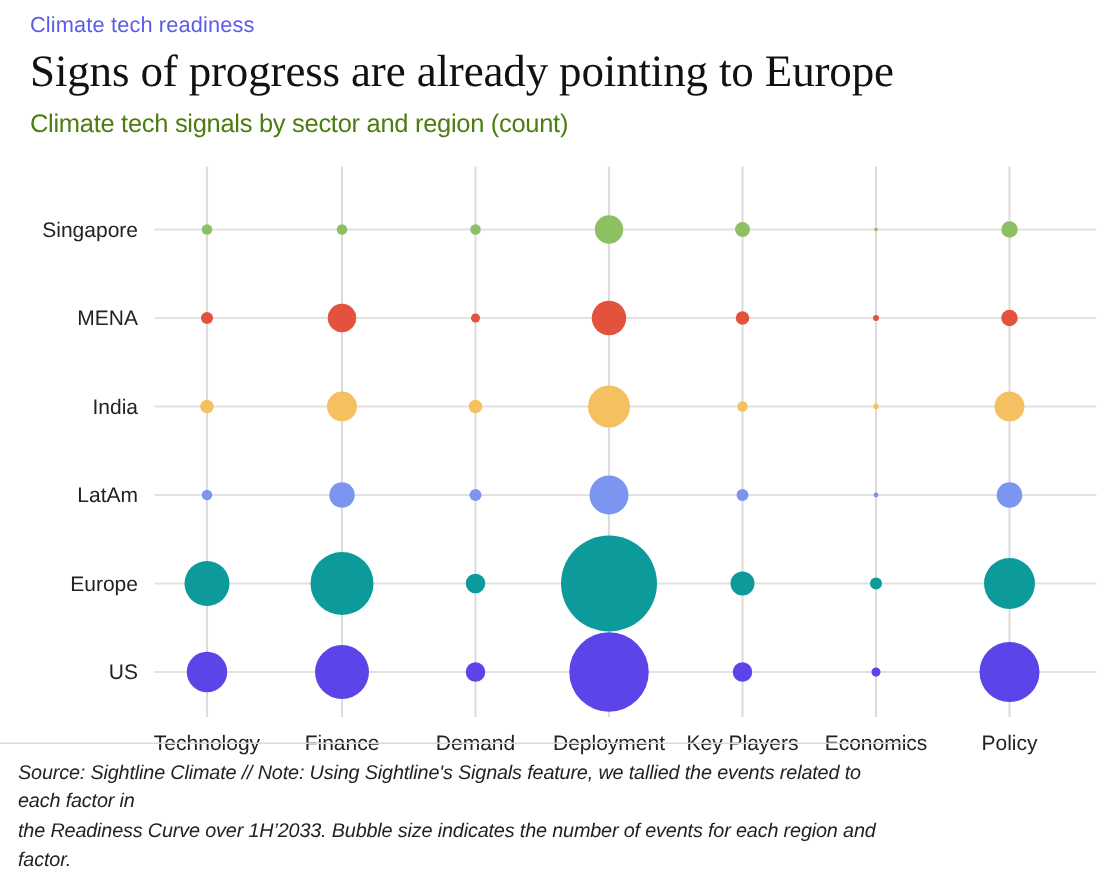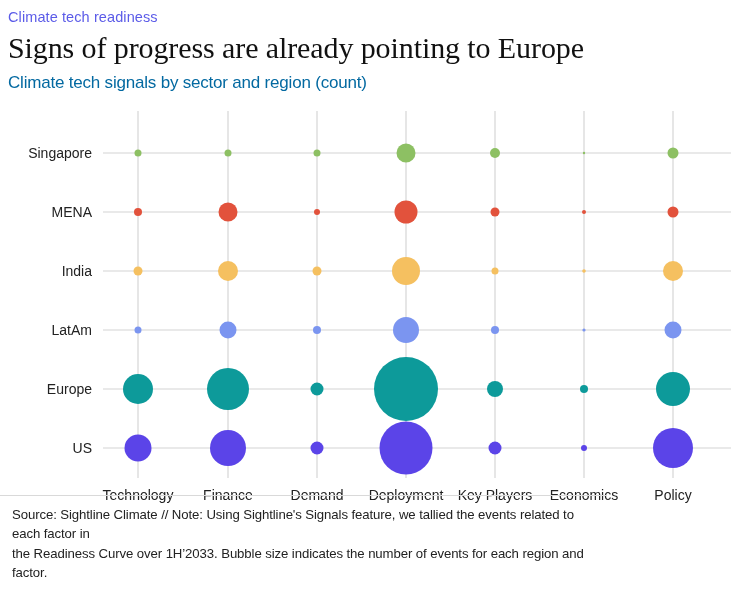--- a/index.html
+++ b/index.html
@@ -18,42 +18,42 @@
 
   .page {
     width: 743px;
     height: 593px;
     position: relative;
     box-sizing: border-box;
   }
 
   
   .header {
-    padding: 8px 12px 0 8px;
+    padding: 8px 12px 0 20px;
   }
   .kicker {
     font-size: 14.5px;
     color: #5b5be8;
     letter-spacing: 0.1px;
     line-height: 1.3;
     margin: 0 0 4px 0;
   }
   .title {
     font-family: "Liberation Serif", serif;
     font-size: 30px;
     font-weight: 400;
     color: #111111;
     line-height: 1.12;
     margin: 0 0 9px 0;
     letter-spacing: -0.1px;
   }
   .subtitle {
     font-size: 17px;
     font-weight: 400;
-    color: #0369a1;
+    color: #4d7c0f;
     line-height: 1.2;
     margin: 0 0 8px 0;
     letter-spacing: -0.2px;
   }
 
   
   .chart-wrap {
     position: relative;
     width: 662px;
     height: 410px;
@@ -85,20 +85,21 @@
 
   
   .footer {
     position: absolute;
     left: 0;
     bottom: 0;
     width: 606px;
     box-sizing: border-box;
     padding: 9px 12px 10px 12px;
     border-top: 1px solid #d9d9d9;
+    font-style: italic;
   }
   .footer-text {
     font-size: 13.2px;
     line-height: 1.48;
     color: #222222;
     margin: 0;
     letter-spacing: -0.1px;
   }
 </style>
 </head>

